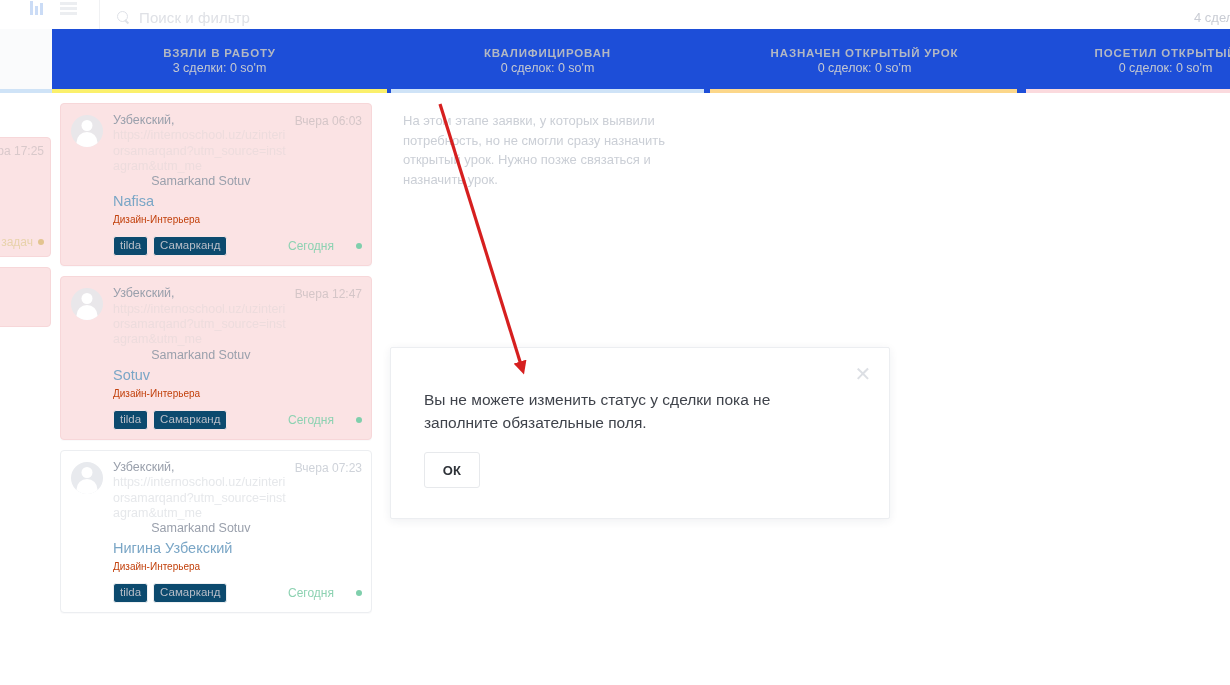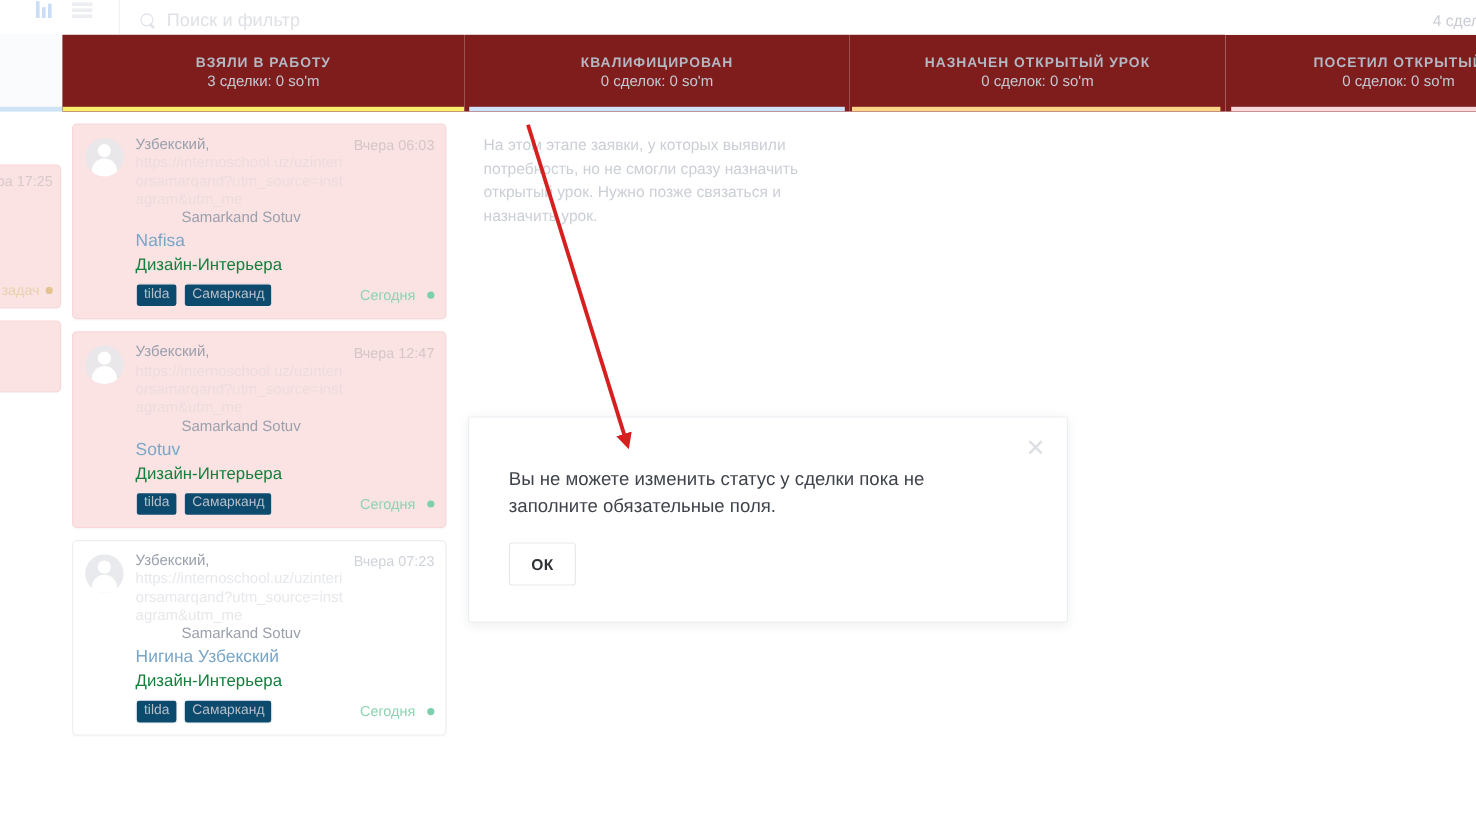--- a/index.html
+++ b/index.html
@@ -68,21 +68,21 @@
     background:#ffffff;
   }
   .col-head-band {
     position:absolute; left:0; top:0; width:1230px; height:64px;
     background:#fafbfc; border-top:1px solid #f2f3f5;
   }
   .columns { position:absolute; left:0; top:0; width:1230px; height:656px; }
 
   .col { position:absolute; top:0; height:656px; }
   .col-head {
-    position:relative; height:64px; background:#7f1d1d;
+    position:relative; height:64px; background:#1d4ed8;
     display:flex; flex-direction:column; align-items:center; justify-content:center;
     gap:2px; overflow:hidden;
   }
   .col-title {
     font-size:11.5px; font-weight:700; letter-spacing:.85px;
     color:#b3b8c3; text-transform:uppercase; white-space:nowrap;
   }
   .col-sub { font-size:12.5px; color:#c4c8d1; white-space:nowrap; }
   .col-underline { position:absolute; left:0; bottom:0; height:4px; width:100%; }
 
@@ -114,33 +114,33 @@
   .card-main { flex:1; min-width:0; }
   .card-row1 { display:flex; justify-content:space-between; align-items:flex-start; gap:6px;}
   .src-block { font-size:12.5px; line-height:15.3px; min-width:0; }
   .src-1 { color:#9aa0ac; }
   .src-url { color:#eddcdd; word-break:break-all; }
   .card:not(.hot) .src-url { color:#e6e8eb; }
   .src-last { color:#9aa0ac;text-align:center; }
   .card-time { font-size:12px; color:#d5c6c8; white-space:nowrap; padding-top:1px;}
   .card:not(.hot) .card-time { color:#cfd3da; }
   .card-name { font-size:14.5px; color:#7aa6c6; margin-top:3px; line-height:18px;}
-  .card-prod { font-size:14px; color:#15803d; margin-top:2px; line-height:16px;}
+  .card-prod { font-size:10px; color:#c2410c; margin-top:2px; line-height:16px;}
   .card-foot {
     display:flex; align-items:center; justify-content:space-between;
     margin-top:8px; padding-left:42px;
   }
   .tags { display:flex; gap:5px; }
   .tag {
     font-size:11.5px; color:#b9bec8;
     background:#0c4a6e; border:1px solid #eef0f2; border-radius:3px;
     padding:2px 6px 3px; line-height:13px; white-space:nowrap;
   }
   .card.hot .tag { border-color:#f6e6e7; }
-  .task-badge { display:flex; align-items:center; gap:10px; font-size:12px; color:#8dd2b2; white-space:nowrap; }
+  .task-badge { display:flex; align-items:center; gap:22px; font-size:12px; color:#8dd2b2; white-space:nowrap; }
   .task-dot { width:6px; height:6px; border-radius:50%; background:#7fcfac; display:block;}
 
   
   .col-clip { position:absolute; left:-53px; top:0; width:105px; height:656px; }
   .clip-head { height:64px; background:#fafbfc; position:relative; display:flex; align-items:center; justify-content:center;}
   .clip-head .col-underline { background:#cfe3f7; }
   .clip-body { padding:10px 8px 0 8px; }
   .clip-note { font-size:12.5px; color:#c6cad2; padding:6px 0 14px 8px; white-space:nowrap;}
   .clip-card {
     width:96px; background:#fbe3e4; border:1px solid #f7d7d9; border-radius:4px;

